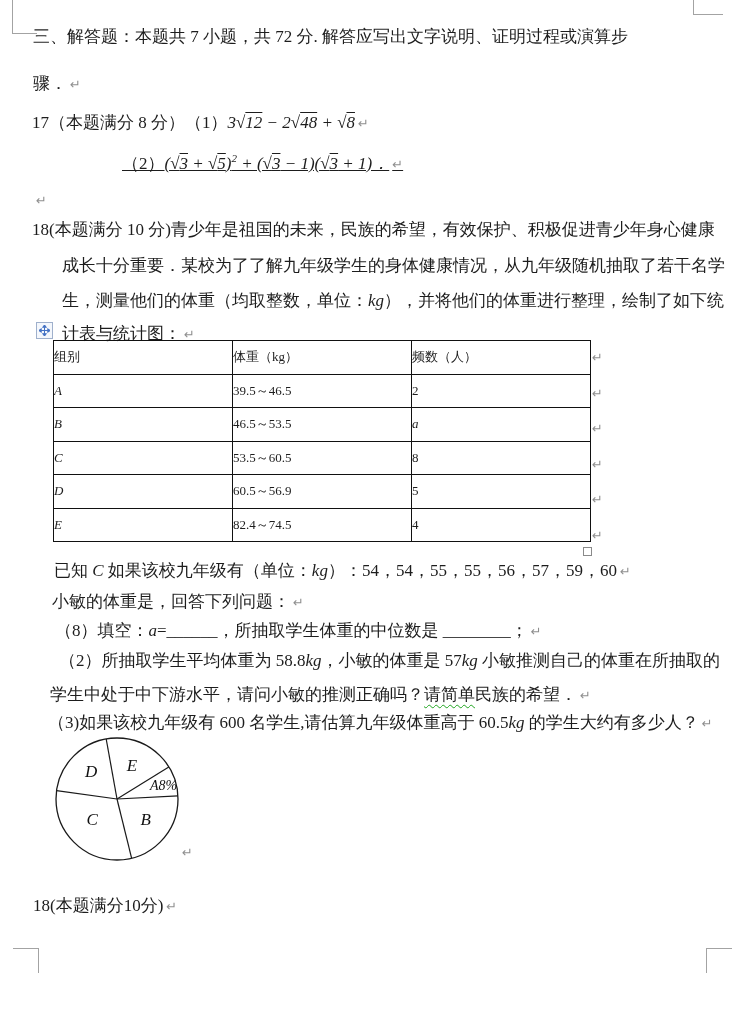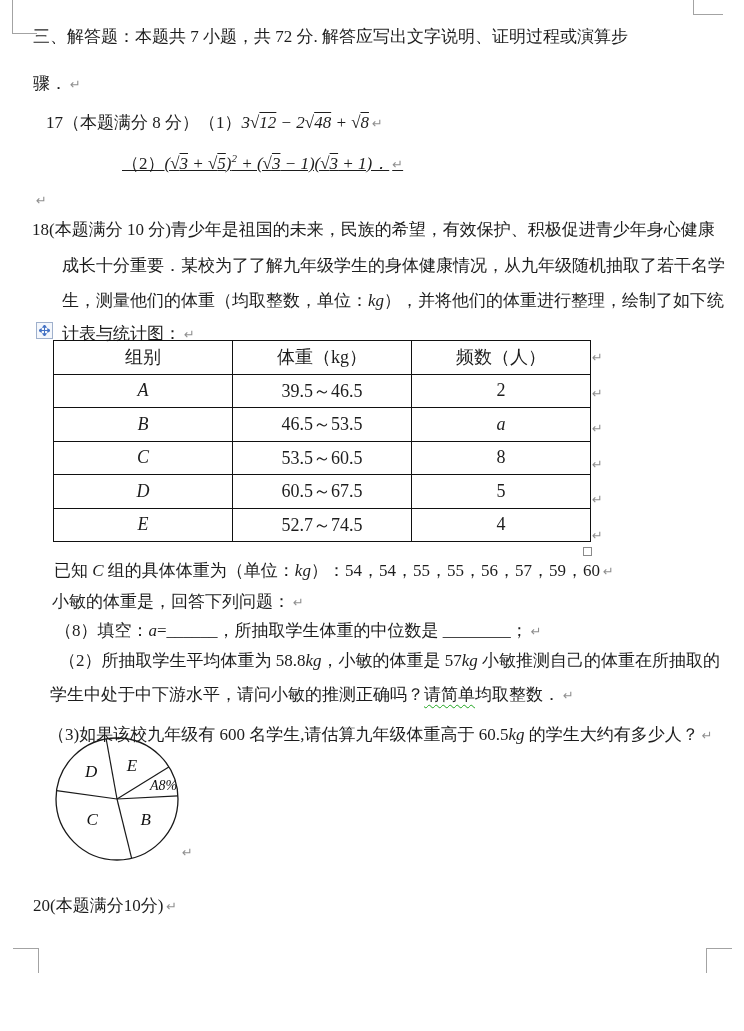--- a/index.html
+++ b/index.html
@@ -15,22 +15,22 @@
   sup { font-size:11px; }
   .pilcrow {
     color:#8f8f8f; font-size:13px; font-family:"DejaVu Sans",sans-serif;
     margin-left:3px; font-style:normal;
   }
   .pilcrow-abs { position:absolute; color:#8f8f8f; font-size:13px; font-family:"DejaVu Sans",sans-serif; }
   .squiggle { text-decoration:underline wavy #1fa51f 1px; text-underline-offset:4px; }
   
   table.freq { position:absolute; left:53px; top:340px; border-collapse:collapse; }
   table.freq td {
-    border:1.5px solid #111; width:178px; height:32.5px; text-align:center;
-    font-size:18px; padding:0;
+    border:1.5px solid #111; width:178px; height:32.5px; 
+    font-size:13px; padding:0;
   }
   
   .move-handle {
     position:absolute; left:36px; top:322px; width:15px; height:15px;
     border:1px solid #9fb0cc; background:#f4f7fc; display:flex; align-items:center; justify-content:center;
   }
   
   .resize-handle {
     position:absolute; left:583px; top:547px; width:7px; height:7px;
     border:1px solid #8a8a8a; background:#fff;
@@ -55,21 +55,21 @@
     <div class="crop" style="left:706px;top:948px;width:1px;height:25px;"></div>
   </div>
 
   <div class="line" style="left:33px;top:27px;">
     <span>三、解答题：本题共 7 小题，共 72 分. 解答应写出文字说明、证明过程或演算步</span>
   </div>
   <div class="line" style="left:33px;top:74px;">
     <span>骤．</span><span class="pilcrow">↵</span>
   </div>
 
-  <div class="line" style="left:46px;top:113px;text-align:center;">
+  <div class="line" style="left:32px;top:113px;text-align:center;">
     <span>17（本题满分 8 分）（1）</span><span class="it"><span>3√</span><span class="ov">12</span><span> − 2√</span><span class="ov">48</span><span> + √</span><span class="ov">8</span></span><span class="pilcrow">↵</span>
   </div>
   <div class="line" style="left:122px;top:152px;text-decoration:underline;">
     <span>（2）</span><span class="it"><span>(√</span><span class="ov">3</span><span> + √</span><span class="ov">5</span><span>)</span><sup>2</sup><span> + (√</span><span class="ov">3</span><span> − 1)(√</span><span class="ov">3</span><span> + 1)．</span></span><span class="pilcrow">↵</span>
   </div>
 
   <div class="line" style="left:36px;top:190px;">
     <span class="pilcrow" style="margin-left:0;">↵</span>
   </div>
 
@@ -116,60 +116,60 @@
         <td>46.5～53.5</td>
         <td><span class="it">a</span></td>
       </tr>
       <tr>
         <td><span class="it">C</span></td>
         <td>53.5～60.5</td>
         <td>8</td>
       </tr>
       <tr>
         <td><span class="it">D</span></td>
-        <td>60.5～67.5</td>
+        <td>60.5～56.9</td>
         <td>5</td>
       </tr>
       <tr>
         <td><span class="it">E</span></td>
-        <td>52.7～74.5</td>
+        <td>82.4～74.5</td>
         <td>4</td>
       </tr>
     </tbody>
   </table>
 
   <span class="pilcrow-abs" style="left:592px;top:350px;">↵</span>
   <span class="pilcrow-abs" style="left:592px;top:386px;">↵</span>
   <span class="pilcrow-abs" style="left:592px;top:421px;">↵</span>
   <span class="pilcrow-abs" style="left:592px;top:457px;">↵</span>
   <span class="pilcrow-abs" style="left:592px;top:492px;">↵</span>
   <span class="pilcrow-abs" style="left:592px;top:528px;">↵</span>
 
   <div class="resize-handle"></div>
 
   <div class="line" style="left:54px;top:561px;">
-    <span>已知 </span><span class="it">C</span><span> 组的具体体重为（单位：</span><span class="it">kg</span><span>）：54，54，55，55，56，57，59，60</span><span class="pilcrow">↵</span>
+    <span>已知 </span><span class="it">C</span><span> 如果该校九年级有（单位：</span><span class="it">kg</span><span>）：54，54，55，55，56，57，59，60</span><span class="pilcrow">↵</span>
   </div>
 
   <div class="line" style="left:52px;top:592px;">
     <span>小敏的体重是，回答下列问题：</span><span class="pilcrow">↵</span>
   </div>
 
   <div class="line" style="left:55px;top:621px;">
     <span>（8）填空：</span><span class="it">a</span><span>=</span><span>______</span><span>，所抽取学生体重的中位数是 </span><span>________</span><span>；</span><span class="pilcrow">↵</span>
   </div>
 
   <div class="line" style="left:59px;top:651px;">
     <span>（2）所抽取学生平均体重为 58.8</span><span class="it">kg</span><span>，小敏的体重是 57</span><span class="it">kg</span><span> 小敏推测自己的体重在所抽取的</span>
   </div>
   <div class="line" style="left:50px;top:685px;">
-    <span>学生中处于中下游水平，请问小敏的推测正确吗？</span><span class="squiggle">请简单</span><span>均取整数．</span><span class="pilcrow">↵</span>
+    <span>学生中处于中下游水平，请问小敏的推测正确吗？</span><span class="squiggle">请简单</span><span>民族的希望．</span><span class="pilcrow">↵</span>
   </div>
 
-  <div class="line" style="left:48px;top:713px;margin-top:12px;">
+  <div class="line" style="left:48px;top:713px;">
     <span>（3)如果该校九年级有 600 名学生,请估算九年级体重高于 60.5</span><span class="it">kg</span><span> 的学生大约有多少人？</span><span class="pilcrow">↵</span>
   </div>
 
   <div class="pie-wrap">
     <svg width="135" height="130" viewBox="0 0 135 130">
         <circle cx="65" cy="64" r="61" fill="none" stroke="#1a1a1a" stroke-width="1.3"></circle>
         <line x1="65" y1="64" x2="125.9" y2="60.8" stroke="#1a1a1a" stroke-width="1.2"></line>
         <line x1="65" y1="64" x2="116.8" y2="31.9" stroke="#1a1a1a" stroke-width="1.2"></line>
         <line x1="65" y1="64" x2="54.2" y2="4.0" stroke="#1a1a1a" stroke-width="1.2"></line>
         <line x1="65" y1="64" x2="4.6" y2="55.7" stroke="#1a1a1a" stroke-width="1.2"></line>
@@ -177,16 +177,16 @@
         <text x="111.5" y="51.5" text-anchor="middle" dominant-baseline="middle" font-style="italic" font-size="14" fill="#111">A8%</text>
         <text x="93.8" y="86.5" text-anchor="middle" dominant-baseline="middle" font-style="italic" font-size="17" fill="#111">B</text>
         <text x="40.1" y="86.4" text-anchor="middle" dominant-baseline="middle" font-style="italic" font-size="17" fill="#111">C</text>
         <text x="39.1" y="38.1" text-anchor="middle" dominant-baseline="middle" font-style="italic" font-size="17" fill="#111">D</text>
         <text x="80.0" y="31.9" text-anchor="middle" dominant-baseline="middle" font-style="italic" font-size="17" fill="#111">E</text>
       </svg>
   </div>
   <span class="pilcrow-abs" style="left:182px;top:845px;">↵</span>
 
   <div class="line" style="left:33px;top:896px;">
-    <span>20(本题满分10分)</span><span class="pilcrow">↵</span>
+    <span>18(本题满分10分)</span><span class="pilcrow">↵</span>
   </div>
 
 </div>
 
 </body></html>

